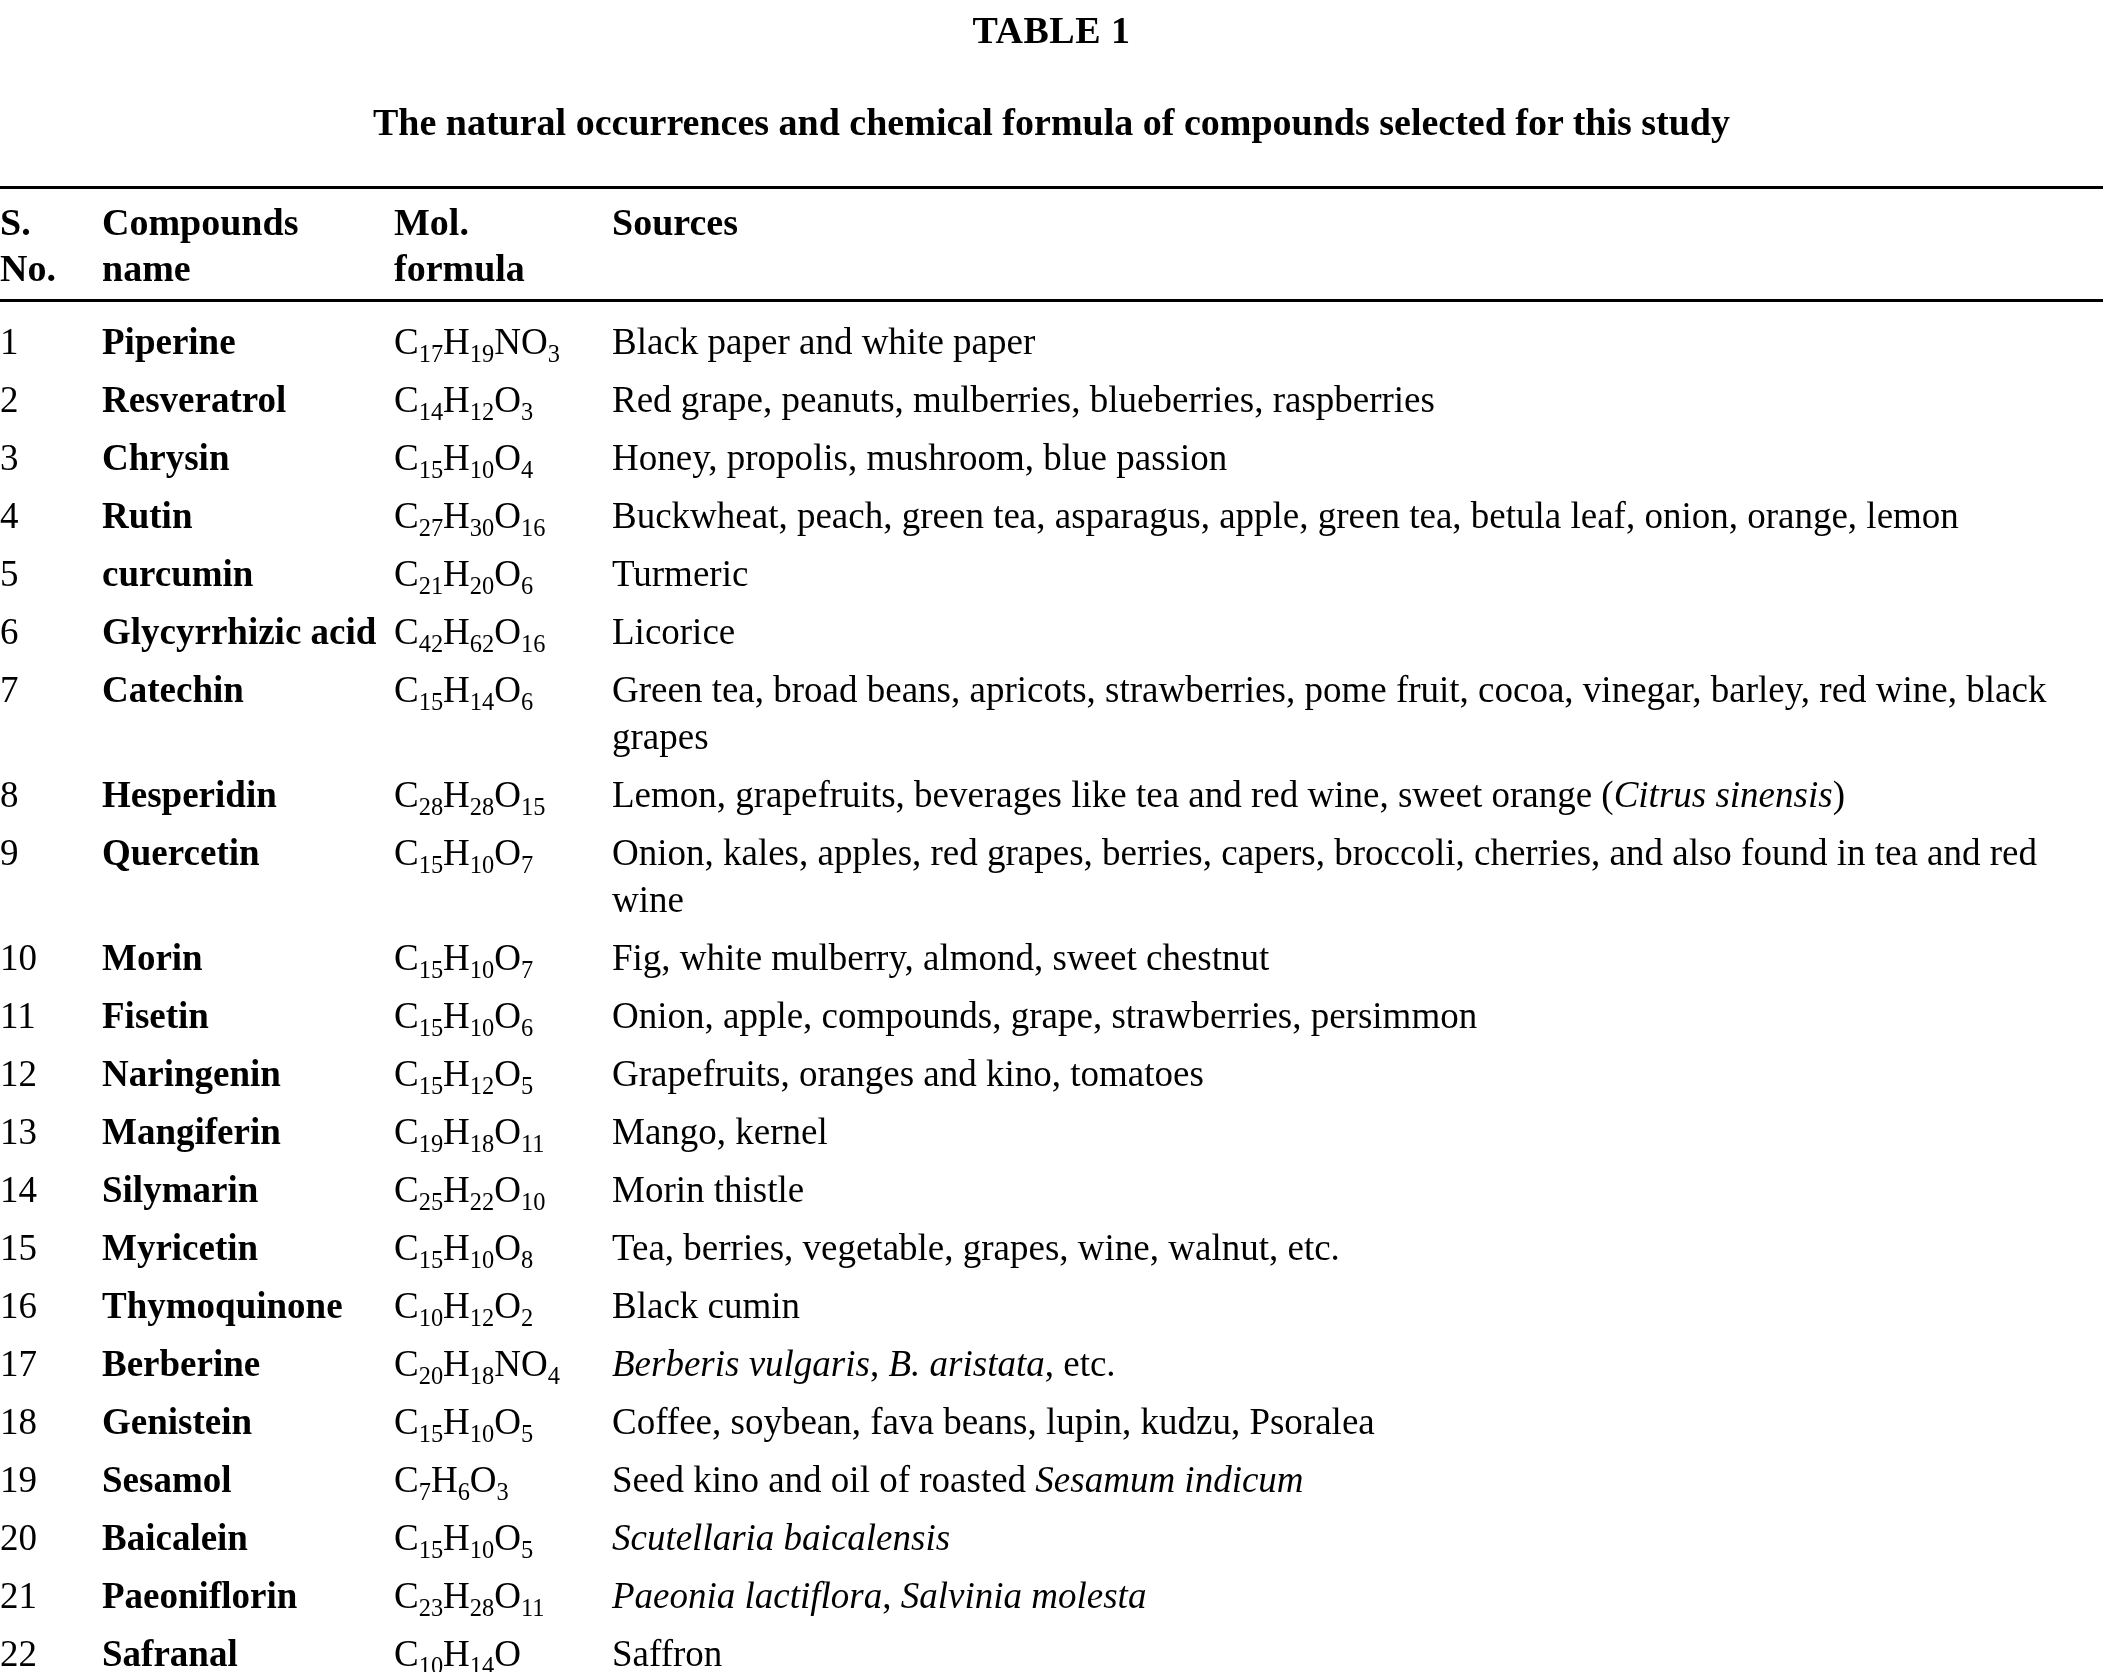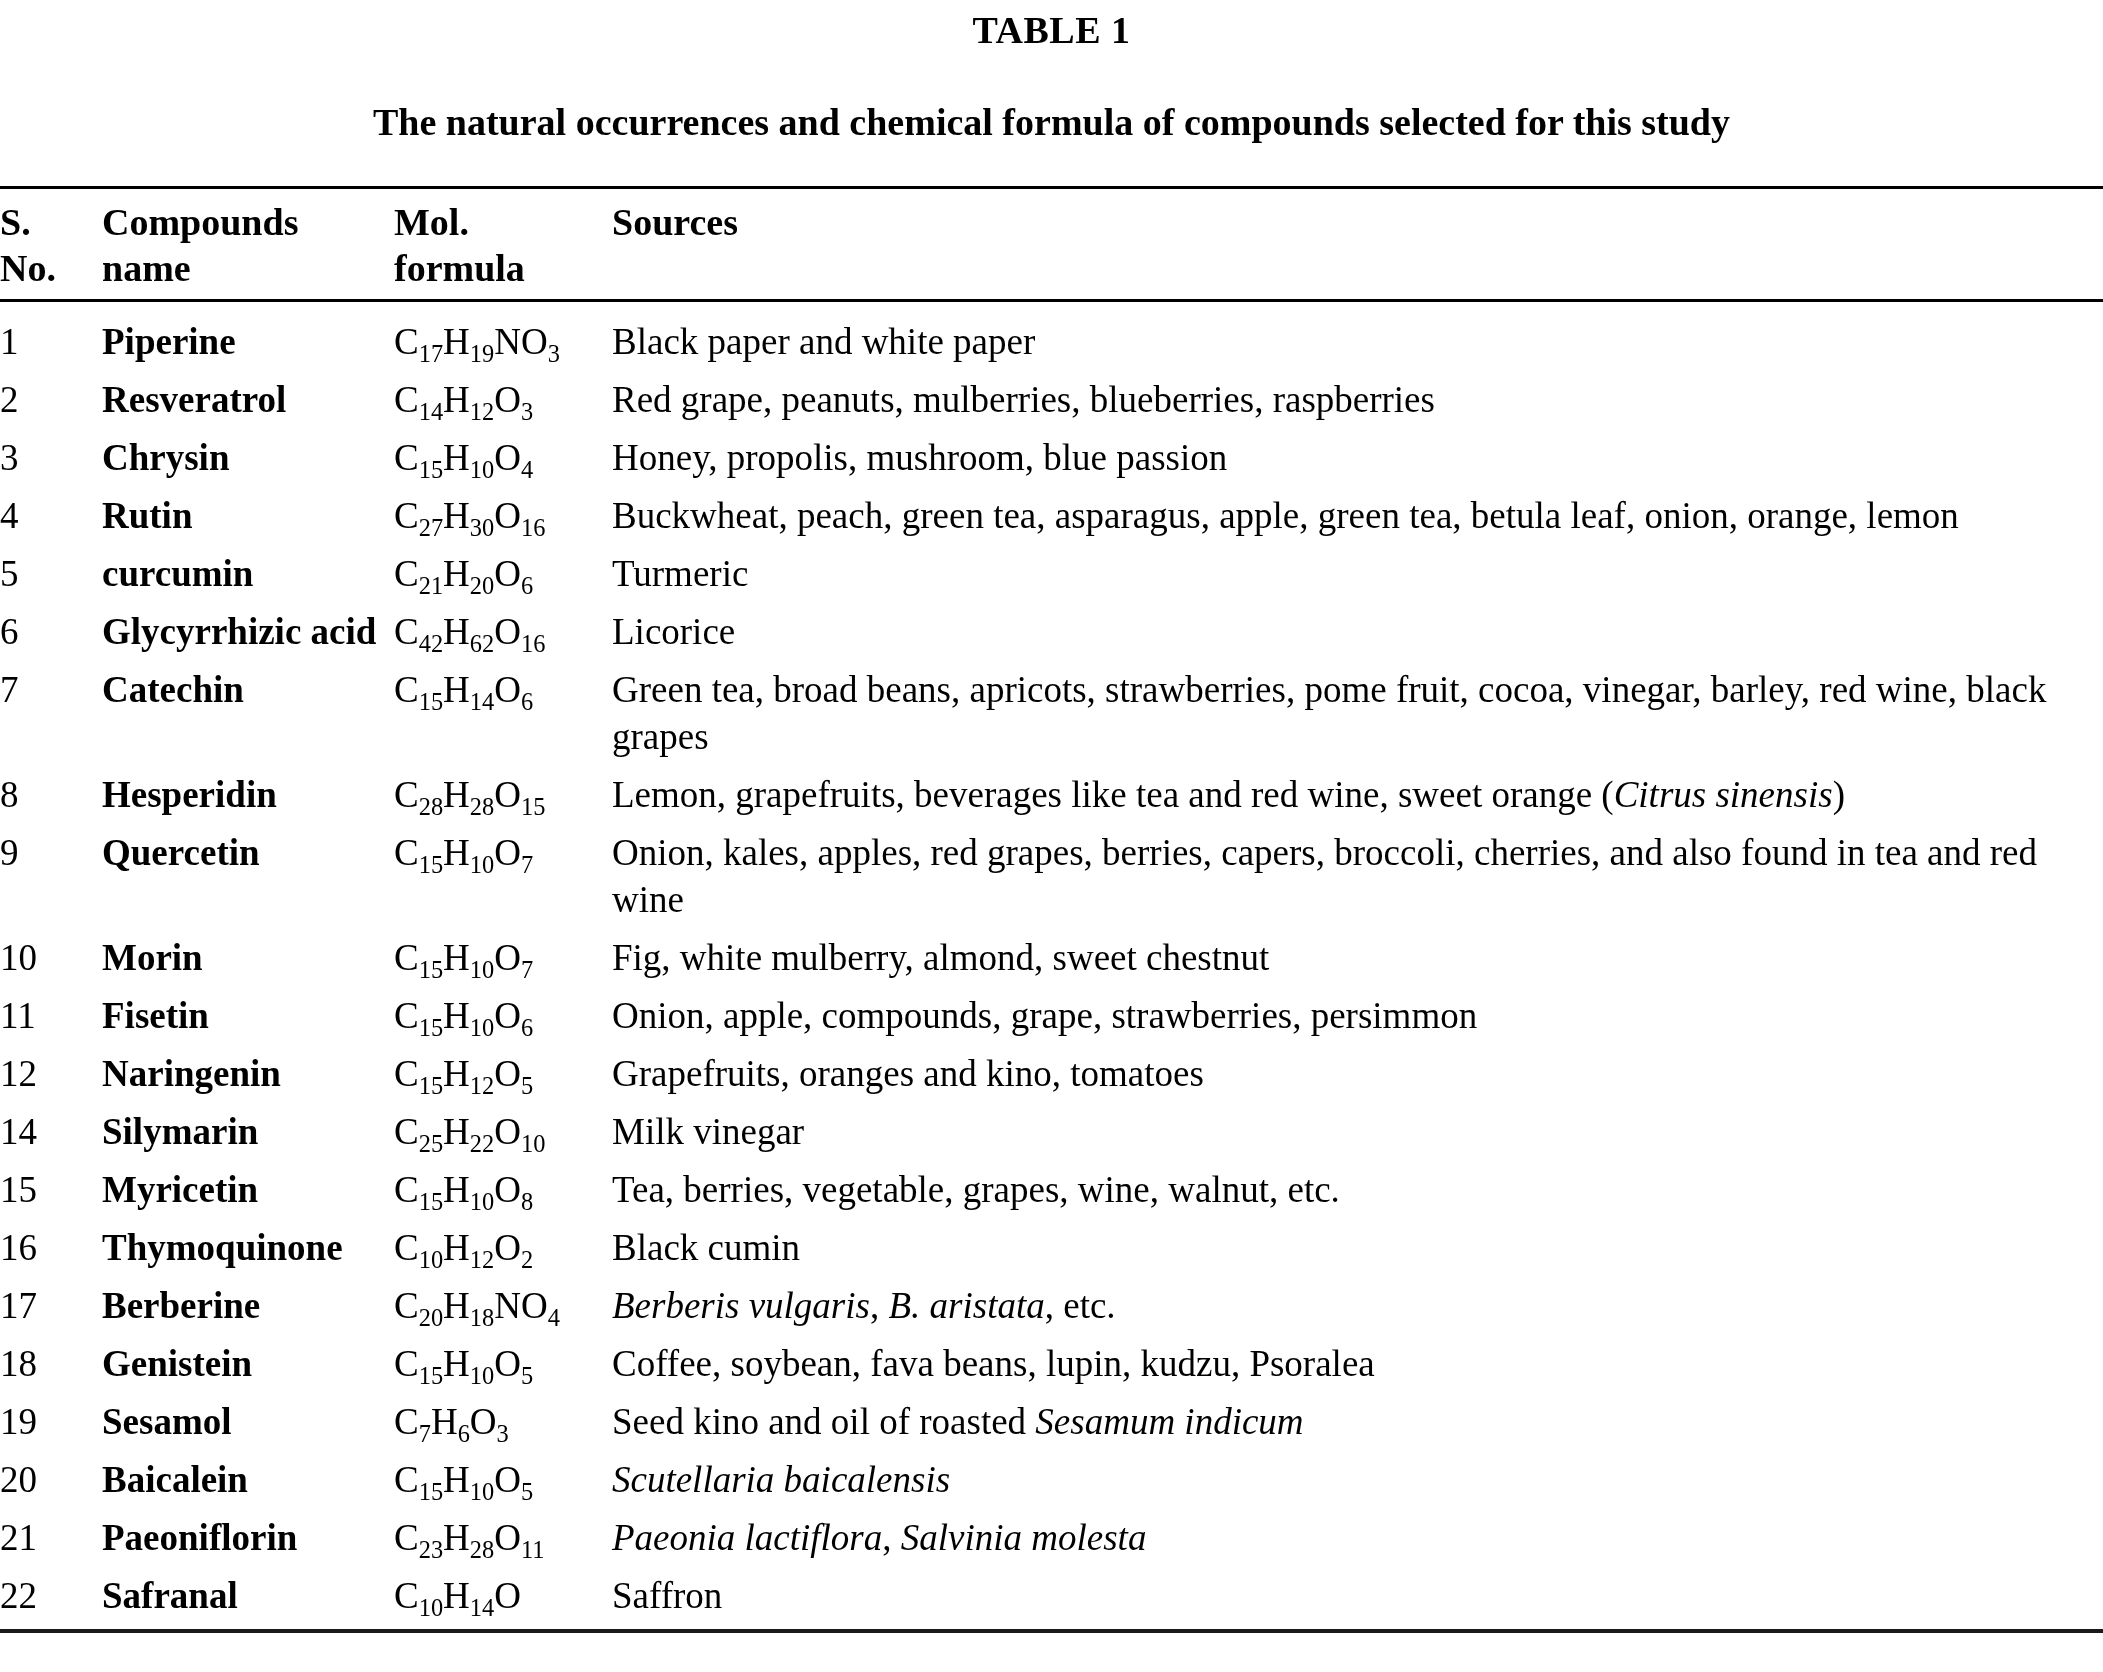--- a/index.html
+++ b/index.html
@@ -146,24 +146,30 @@
           <td class="cell-formula">C<sub>15</sub>H<sub>10</sub>O<sub>6</sub></td>
           <td class="cell-sources"><span>Onion, apple, compounds, grape, strawberries, persimmon</span></td>
         </tr>
         <tr>
           <td class="cell-no">12</td>
           <td class="cell-name">Naringenin</td>
           <td class="cell-formula">C<sub>15</sub>H<sub>12</sub>O<sub>5</sub></td>
           <td class="cell-sources"><span>Grapefruits, oranges and kino, tomatoes</span></td>
         </tr>
         <tr>
+          <td class="cell-no">13</td>
+          <td class="cell-name">Mangiferin</td>
+          <td class="cell-formula">C<sub>19</sub>H<sub>18</sub>O<sub>11</sub></td>
+          <td class="cell-sources"><span>Mango, kernel</span></td>
+        </tr>
+        <tr>
           <td class="cell-no">14</td>
           <td class="cell-name">Silymarin</td>
           <td class="cell-formula">C<sub>25</sub>H<sub>22</sub>O<sub>10</sub></td>
-          <td class="cell-sources"><span>Milk vinegar</span></td>
+          <td class="cell-sources"><span>Morin thistle</span></td>
         </tr>
         <tr>
           <td class="cell-no">15</td>
           <td class="cell-name">Myricetin</td>
           <td class="cell-formula">C<sub>15</sub>H<sub>10</sub>O<sub>8</sub></td>
           <td class="cell-sources"><span>Tea, berries, vegetable, grapes, wine, walnut, etc.</span></td>
         </tr>
         <tr>
           <td class="cell-no">16</td>
           <td class="cell-name">Thymoquinone</td>

